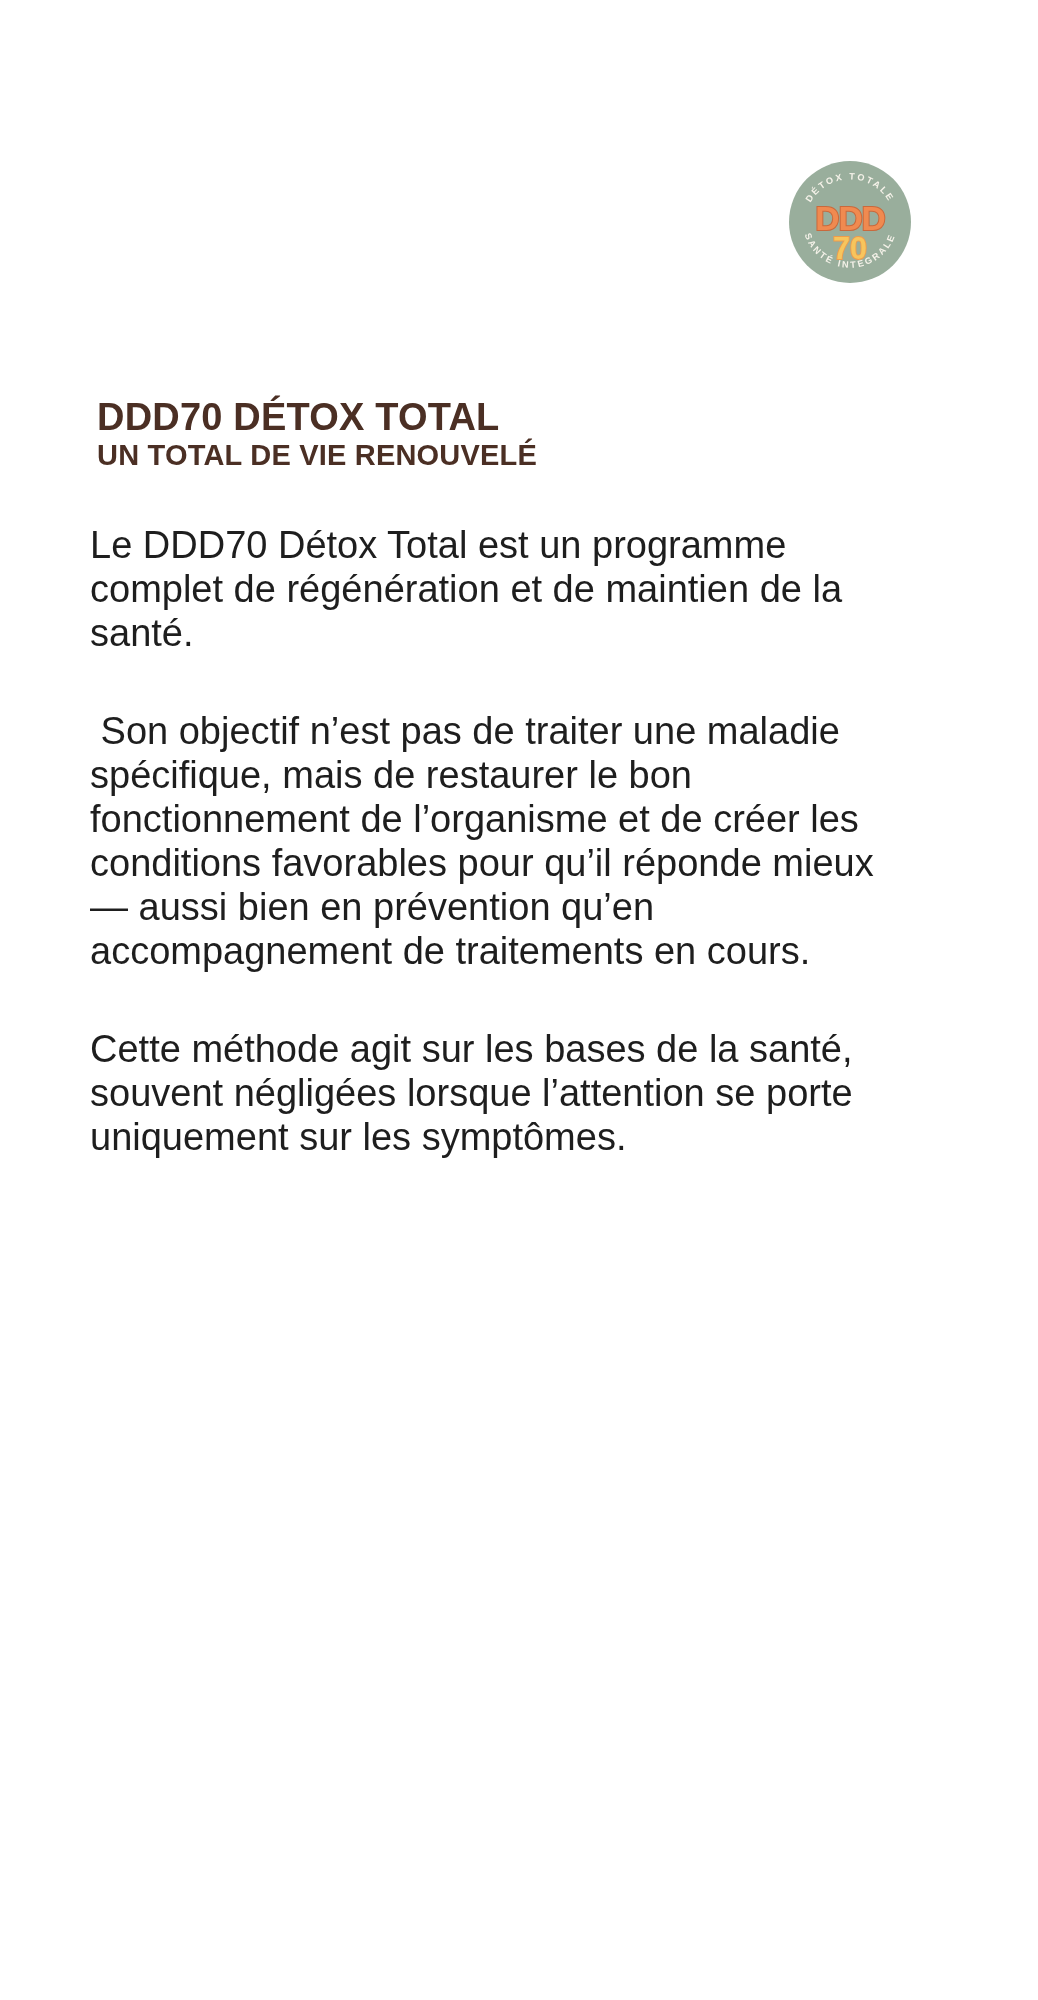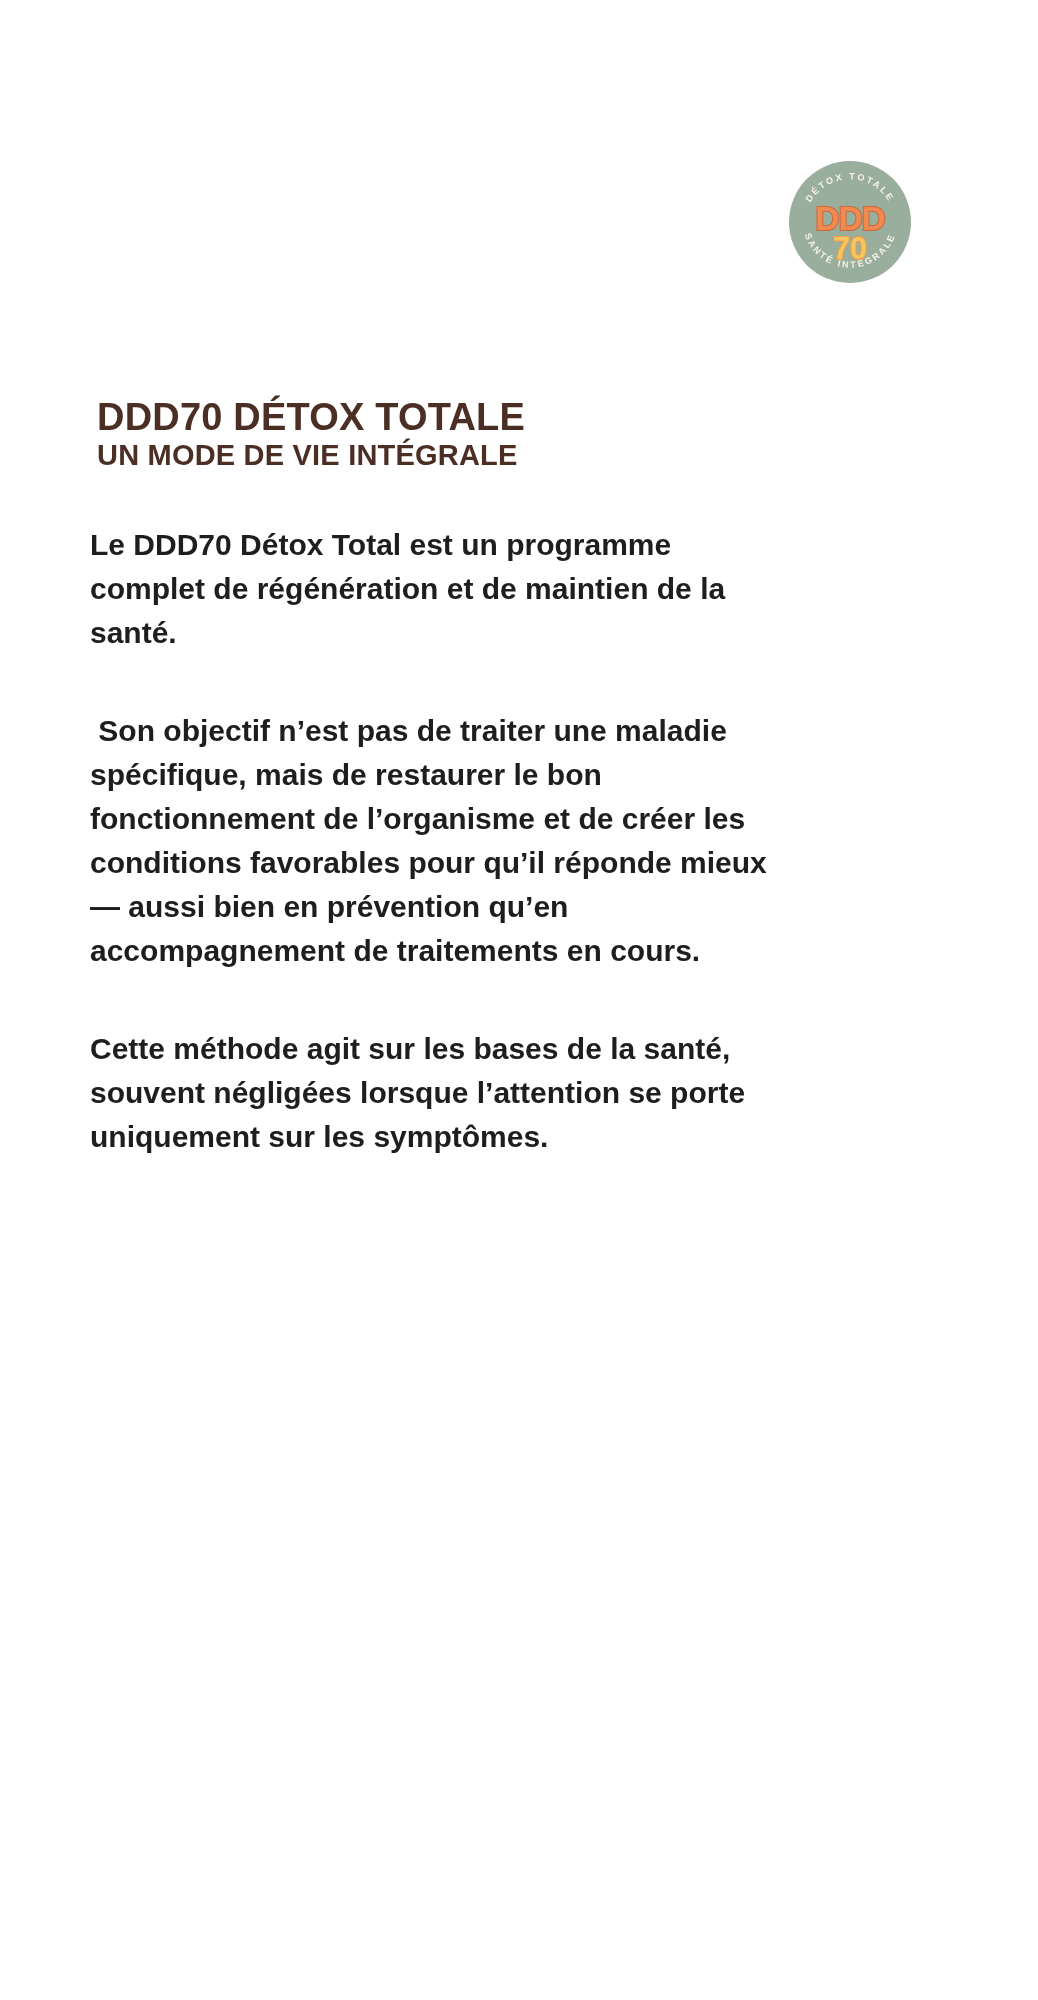--- a/index.html
+++ b/index.html
@@ -65,23 +65,23 @@
   .subtitle {
     font-size: 29px;
     line-height: 34px;
     font-weight: 800;
     letter-spacing: 0.2px;
     color: #4B2F24;
     padding-left: 7px;
     margin-bottom: 51px;
   }
   .paragraphs p {
-    font-size: 30px;
+    font-size: 38px;
     line-height: 44px;
-    font-weight: 700;
+    font-weight: 400;
     color: #1E1E1E;
     white-space: pre-wrap;
     margin: 0 0 54px 0;
   }
   .paragraphs p:last-child { margin-bottom: 0; }
 </style>
 </head>
 <body>
 
 <div class="page">
@@ -98,22 +98,22 @@
       </text>
       <text class="arc-text" text-anchor="middle">
         <textPath href="#arc-bottom" startOffset="50%">SANTÉ INTÉGRALE</textPath>
       </text>
       <text class="ddd" x="60" y="68" text-anchor="middle">DDD</text>
       <text class="seventy" x="60" y="96" text-anchor="middle">70</text>
     </svg>
   </div>
 
   <main class="content">
-    <h1 class="title">DDD70 DÉTOX TOTALE</h1>
-    <h2 class="subtitle">UN MODE DE VIE INTÉGRALE</h2>
+    <h1 class="title">DDD70 DÉTOX TOTAL</h1>
+    <h2 class="subtitle">UN TOTAL DE VIE RENOUVELÉ</h2>
 
     <div class="paragraphs">
       <p>Le DDD70 Détox Total est un programme
 complet de régénération et de maintien de la
 santé.</p>
       <p> Son objectif n’est pas de traiter une maladie
 spécifique, mais de restaurer le bon
 fonctionnement de l’organisme et de créer les
 conditions favorables pour qu’il réponde mieux
 — aussi bien en prévention qu’en

